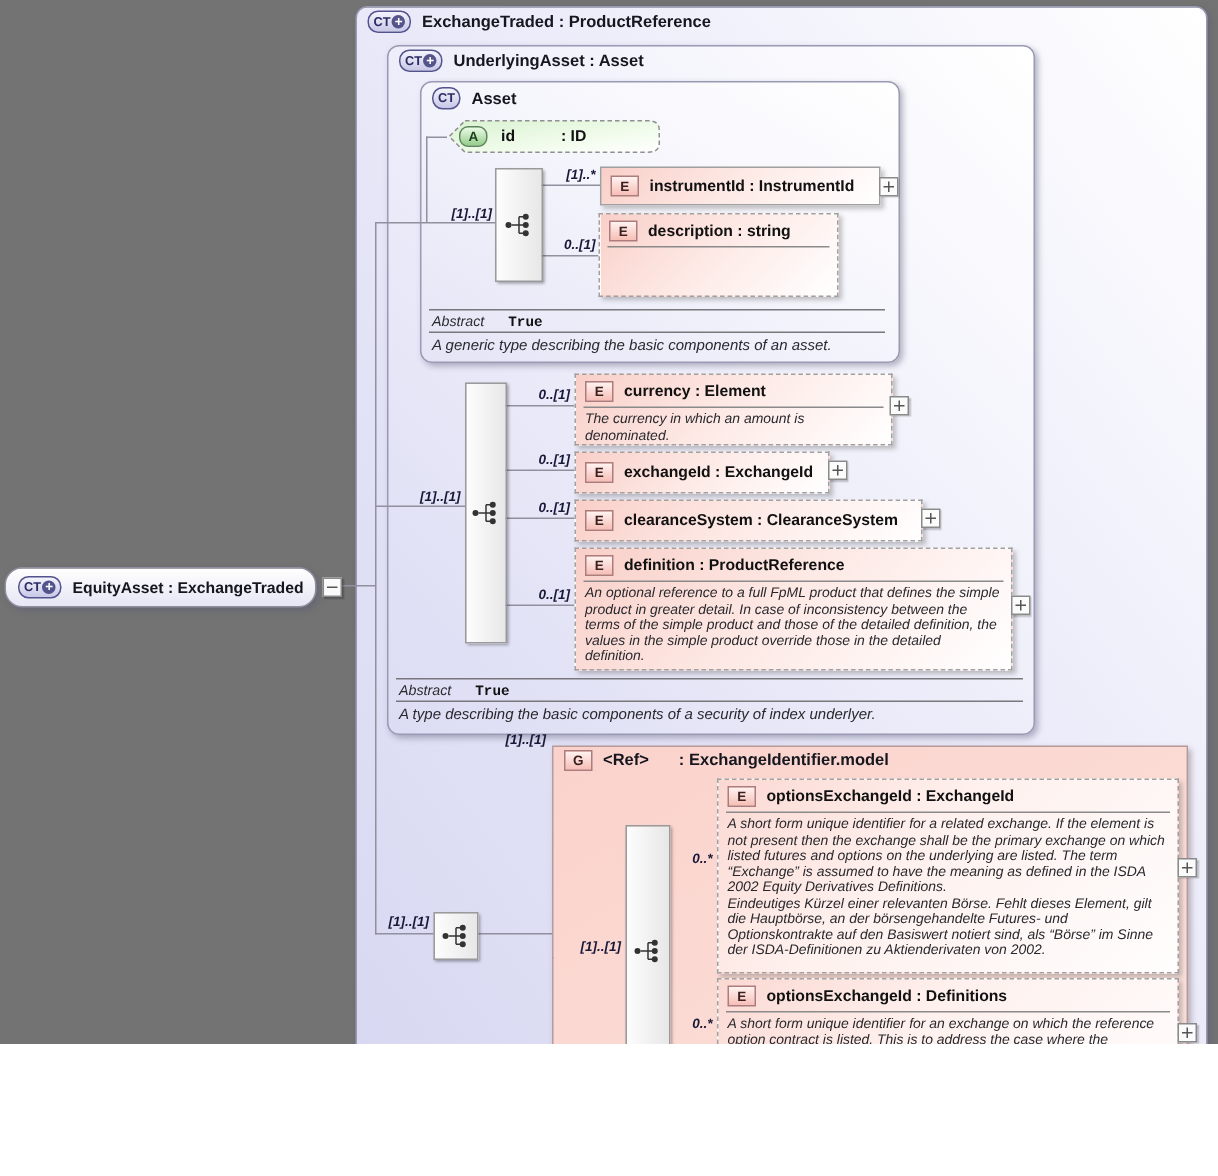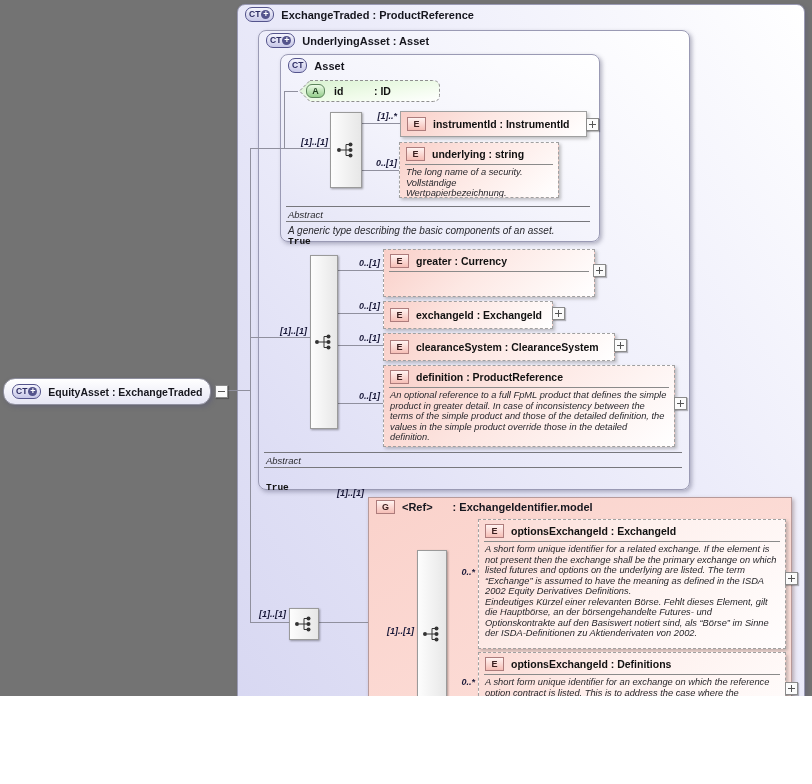--- a/index.html
+++ b/index.html
@@ -41,21 +41,21 @@
         background:linear-gradient(to right,#fdfdfd,#e7e7e7);
         box-shadow:1px 1px 2px rgba(0,0,0,.35);display:flex;align-items:center;justify-content:center;}
   
   .hl,.vl{position:absolute;background:#90909e;}
   .hl{height:1px;} .vl{width:1px;}
   
   .card{position:absolute;width:34px;font-size:9px;font-style:italic;font-weight:bold;
         color:#181838;text-align:right;white-space:nowrap;}
   
   .fline{position:absolute;height:1px;background:#77777c;}
-  .facet{position:absolute;display:flex;gap:16px;font-size:9.5px;align-items:flex-start;flex-direction:column;}
+  .facet{position:absolute;display:flex;gap:16px;font-size:9.5px;align-items:flex-end;}
   .facet .fl{font-style:italic;color:#2a2a2e;}
   .facet .fv{font-weight:bold;color:#111;font-family:Liberation Mono, monospace;}
   .boxann{position:absolute;font-size:10px;font-style:italic;color:#28282d;white-space:nowrap;}
   
   .pm{position:absolute;width:11px;height:11px;border:1px solid #8a8a8a;background:#fbfbfb;
       box-shadow:1px 1px 1px rgba(0,0,0,.25);}
   .pm::before{content:"";position:absolute;left:2px;right:2px;top:5px;height:1px;background:#555;}
   .pm.plus::after{content:"";position:absolute;top:2px;bottom:2px;left:5px;width:1px;background:#555;}
   
   .root{position:absolute;border:1px solid #8f8f9f;border-radius:12px;
@@ -169,41 +169,40 @@
 
   <div class="el row1" style="left:400px;top:111px;width:185px;height:24px;">
     <div class="el-h">
       <span class="ie">E</span>
       <span>instrumentId : InstrumentId</span>
     </div>
   </div>
   <div class="el opt" style="left:399px;top:142px;width:158px;height:54px;">
     <div class="el-h">
       <span class="ie">E</span>
-      <span>underlying : string</span>
-    </div>
-    <div class="el-sep"></div>
-    <div class="ann">The long name of a security.
-Vollständige Wertpapierbezeichnung.</div>
+      <span>description : string</span>
+    </div>
+    <div class="el-sep"></div>
   </div>
 
   <div class="fline" style="left:286px;top:206px;width:304px;"></div>
   <div class="facet" style="left:288px;top:209px;">
     <span class="fl">Abstract</span>
     <span class="fv">True</span>
   </div>
   <div class="fline" style="left:286px;top:221px;width:304px;"></div>
   <div class="boxann" style="left:288px;top:225px;">A generic type describing the basic components of an asset.</div>
 
   <div class="el opt" style="left:383px;top:249px;width:210px;height:46px;">
     <div class="el-h">
       <span class="ie">E</span>
-      <span>greater : Currency</span>
-    </div>
-    <div class="el-sep"></div>
+      <span>currency : Element</span>
+    </div>
+    <div class="el-sep"></div>
+    <div class="ann">The currency in which an amount is denominated.</div>
   </div>
   <div class="el opt row1" style="left:383px;top:301px;width:168px;height:26px;">
     <div class="el-h">
       <span class="ie">E</span>
       <span>exchangeId : ExchangeId</span>
     </div>
   </div>
   <div class="el opt row1" style="left:383px;top:333px;width:230px;height:26px;">
     <div class="el-h">
       <span class="ie">E</span>
@@ -218,20 +217,21 @@
     <div class="el-sep"></div>
     <div class="ann">An optional reference to a full FpML product that defines the simple product in greater detail. In case of inconsistency between the terms of the simple product and those of the detailed definition, the values in the simple product override those in the detailed definition.</div>
   </div>
 
   <div class="fline" style="left:264px;top:452px;width:418px;"></div>
   <div class="facet" style="left:266px;top:455px;">
     <span class="fl">Abstract</span>
     <span class="fv">True</span>
   </div>
   <div class="fline" style="left:264px;top:467px;width:418px;"></div>
+  <div class="boxann" style="left:266px;top:471px;">A type describing the basic components of a security of index underlyer.</div>
 
   <div class="grp" style="left:368px;top:497px;width:422px;height:249px;"></div>
   <div class="hdr" style="left:376px;top:500px;">
     <span class="ig">G</span>
     <span>&lt;Ref&gt;</span>
     <span style="margin-left:13px;">: ExchangeIdentifier.model</span>
   </div>
 
   <div class="comp" style="left:417px;top:550px;width:28px;height:165px;">
     <svg width="20" height="18" viewBox="0 0 20 18">

